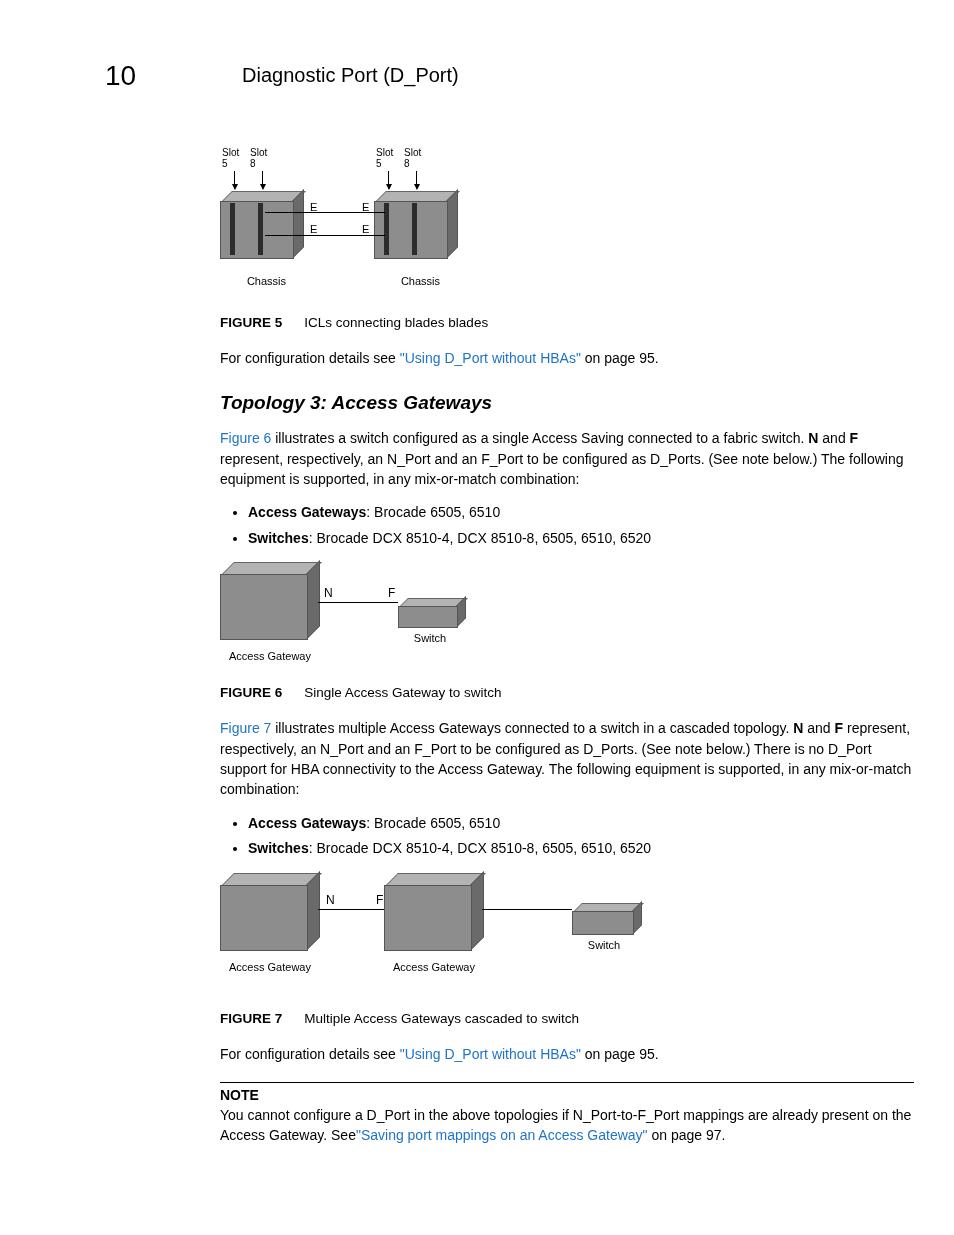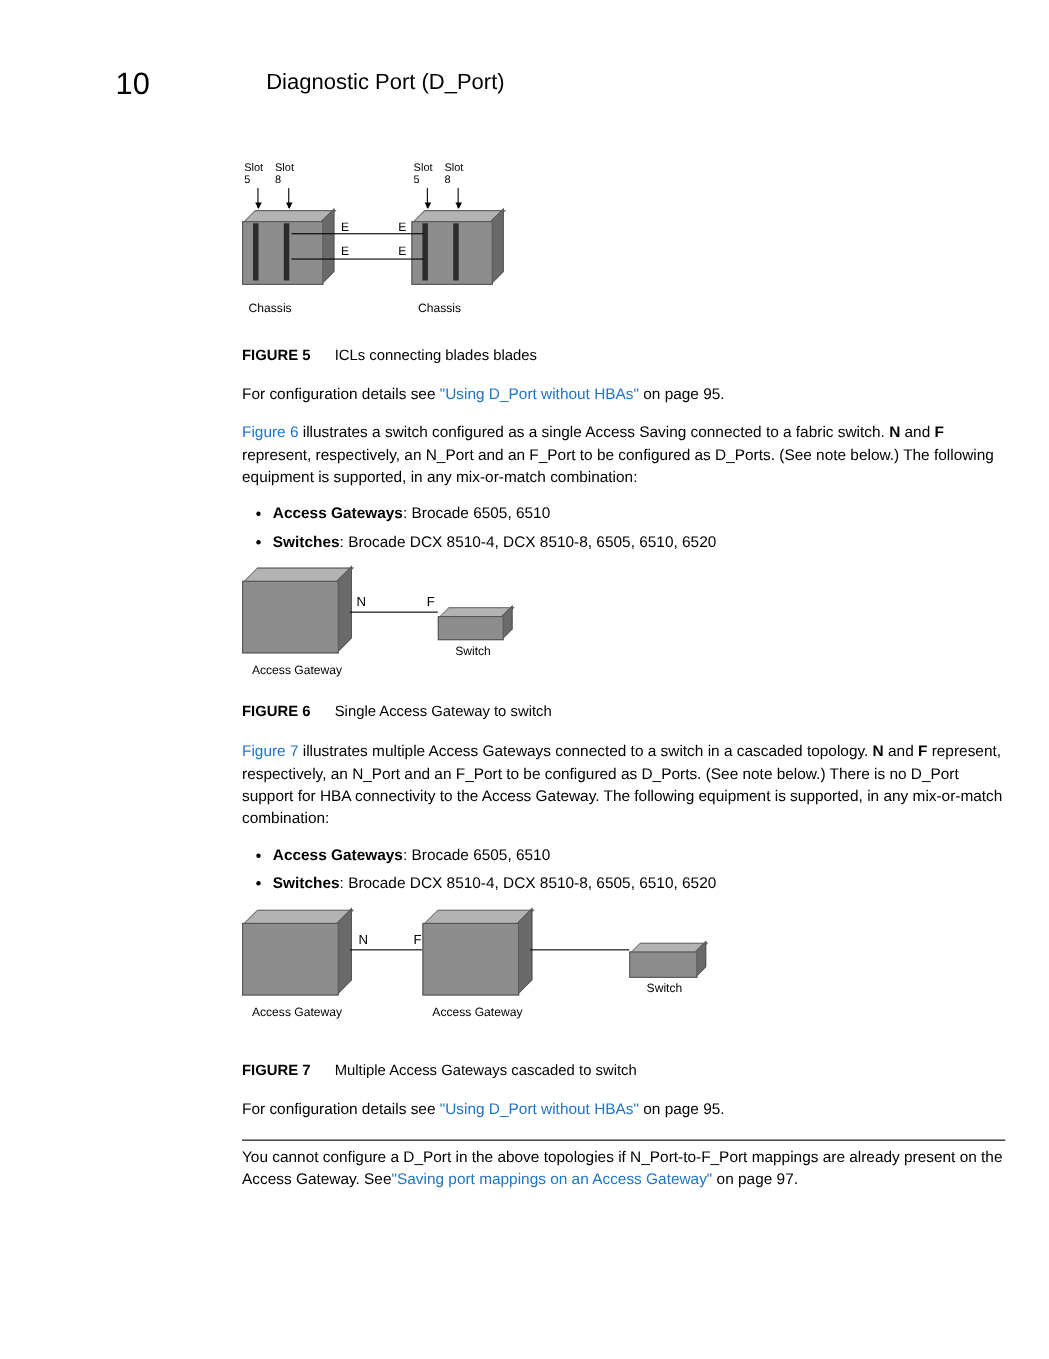--- a/index.html
+++ b/index.html
@@ -156,21 +156,21 @@
     font-size: 11px;
   }
   .icl-line {
     position: absolute;
     height: 0;
     border-top: 1px solid #000;
   }
   .cap-lower {
     position: absolute;
     font-size: 11px;
-    text-align: left;
+    text-align: right;
     width: 60px;
   }
 
   
   .fig6 {
     position: relative;
     width: 260px;
     height: 105px;
     margin: 4px 0;
   }
@@ -270,20 +270,21 @@
     </div>
 
     <div class="fig-caption">
       <span class="label">FIGURE 5</span><span>ICLs connecting blades blades</span>
     </div>
 
     <div class="para">
       <span>For configuration details see </span><span class="link">"Using D_Port without HBAs"</span><span> on page 95.</span>
     </div>
 
+    <div class="subheading">Topology 3: Access Gateways</div>
 
     <div class="para">
       <span class="link">Figure 6</span><span> illustrates a switch configured as a single Access Saving connected to a fabric switch. </span><strong>N</strong><span> and </span><strong>F</strong><span> represent, respectively, an N_Port and an F_Port to be configured as D_Ports. (See note below.) The following equipment is supported, in any mix-or-match combination:</span>
     </div>
 
     <ul>
       <li><strong>Access Gateways</strong><span>: Brocade 6505, 6510</span></li>
       <li><strong>Switches</strong><span>: Brocade DCX 8510-4, DCX 8510-8, 6505, 6510, 6520</span></li>
     </ul>
 
@@ -353,18 +354,19 @@
 
     <div class="fig-caption">
       <span class="label">FIGURE 7</span><span>Multiple Access Gateways cascaded to switch</span>
     </div>
 
     <div class="para">
       <span>For configuration details see </span><span class="link">"Using D_Port without HBAs"</span><span> on page 95.</span>
     </div>
 
     <hr class="note-rule">
+    <div class="note-label">NOTE</div>
     <div class="note-body">
       <span>You cannot configure a D_Port in the above topologies if N_Port-to-F_Port mappings are already present on the Access Gateway. See</span><span class="link">"Saving port mappings on an Access Gateway"</span><span> on page 97.</span>
     </div>
 
   </div>
 </div>
 
 </body></html>

